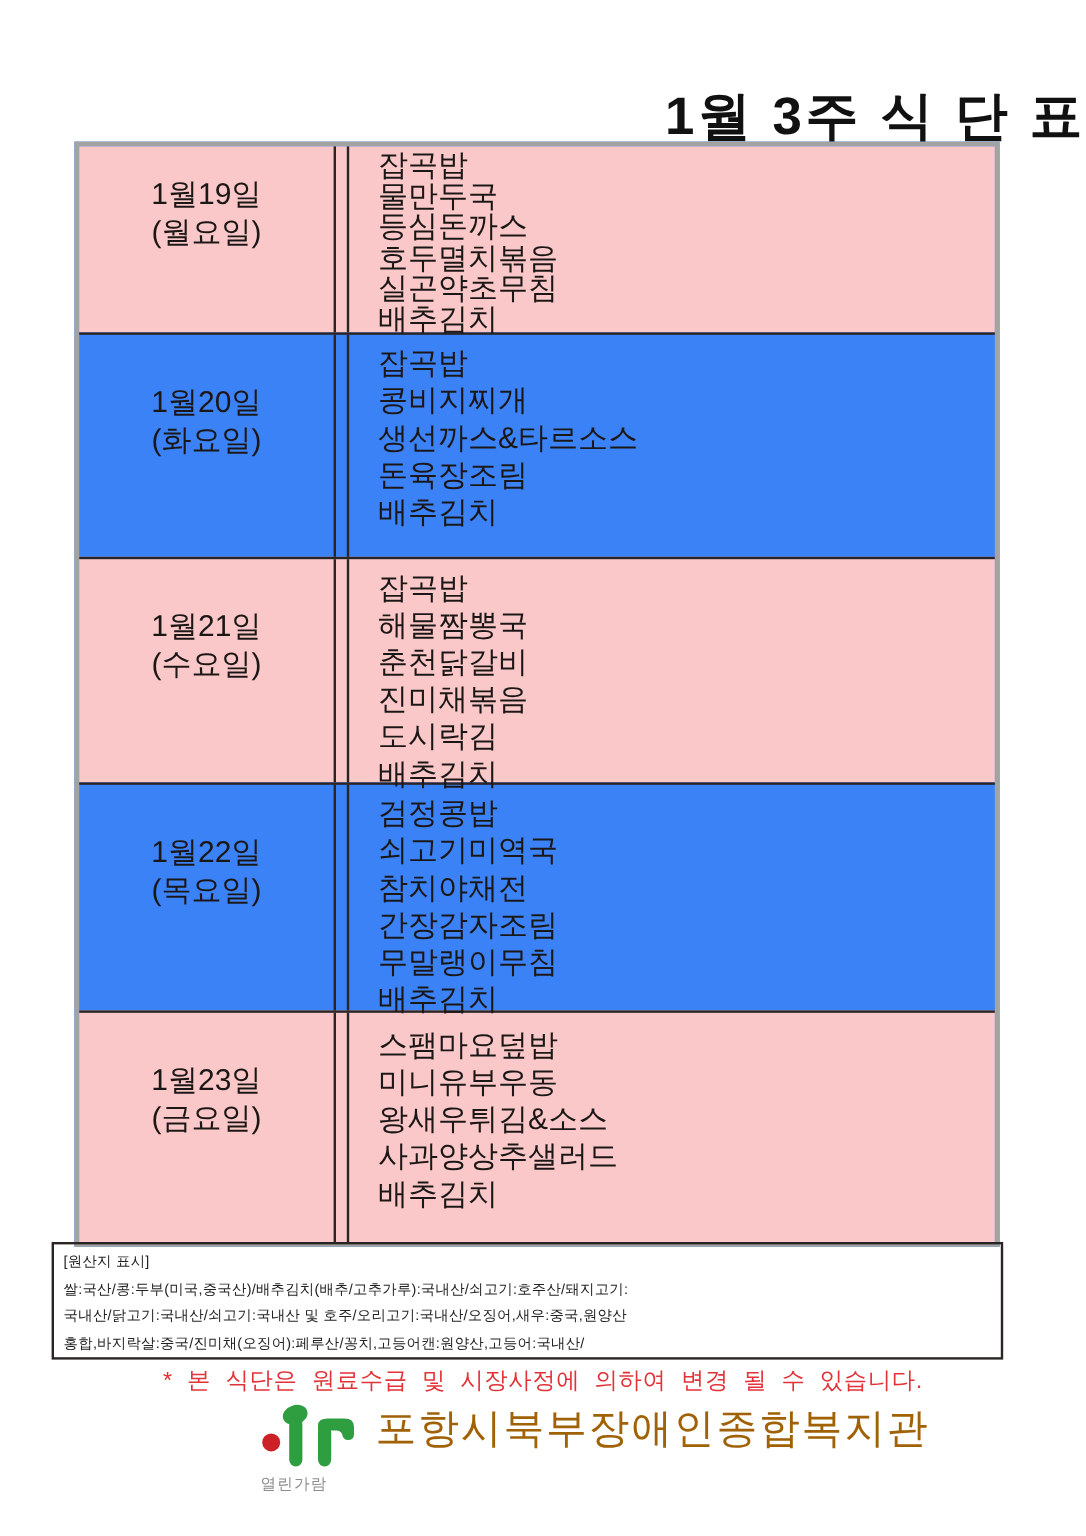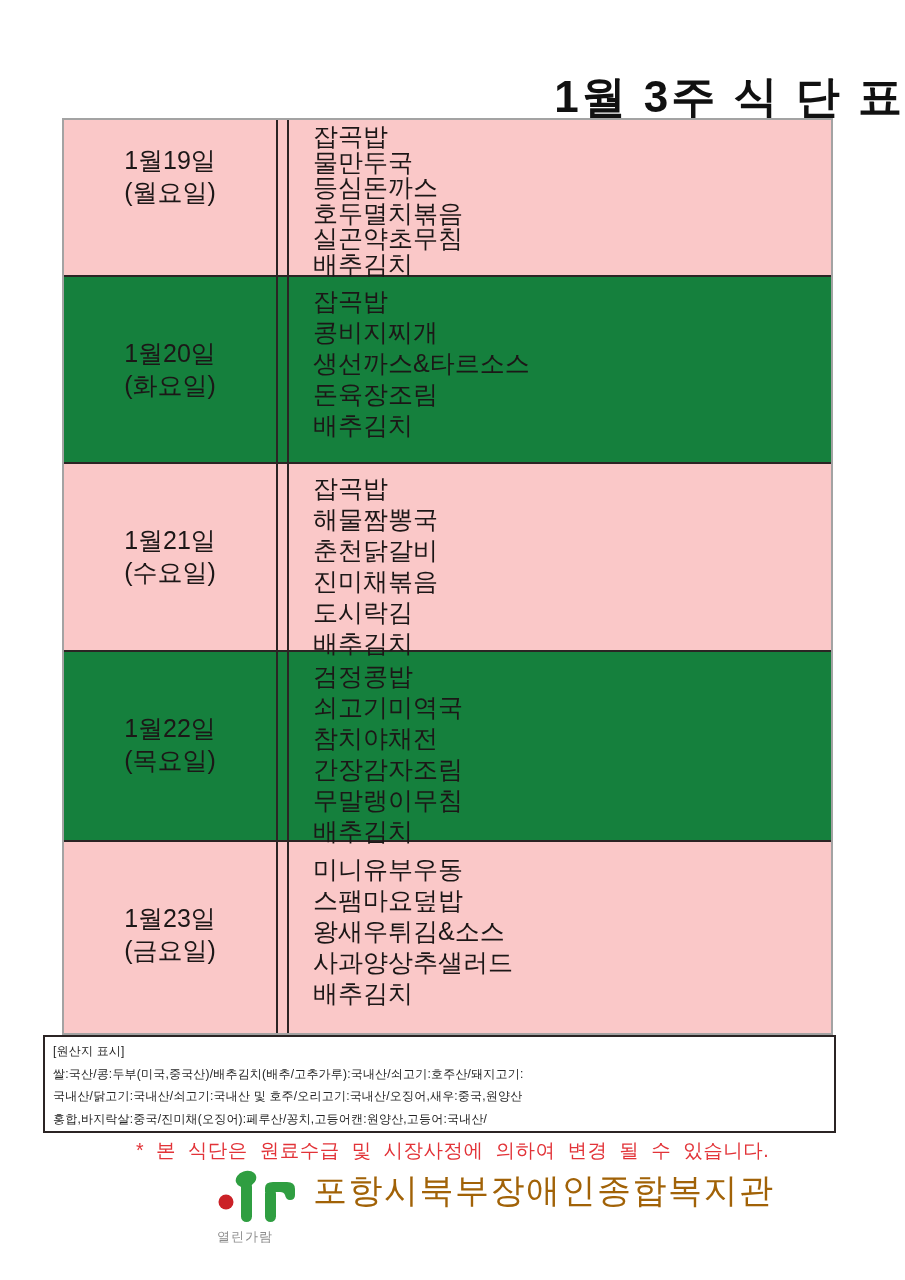--- a/index.html
+++ b/index.html
@@ -15,37 +15,37 @@
   .page-title {
     position:absolute; top:68px; left:0; width:905px;
     text-align:right;
     font-size:44px; font-weight:bold; letter-spacing:3px;
     color:#111111;
   }
 
   
   .menu-table {
     position:absolute; left:62px; top:118px; width:771px;
-    border:2px solid #a3a3a3;
-    background:#15803d;
+    border:4px solid #a3a3a3;
+    background:#3b82f6;
   }
   .menu-row { display:flex; }
   .menu-row + .menu-row { border-top:2px solid #2b2424; }
   .menu-row:nth-child(odd) { background:#fac8c8; }
   .menu-row:nth-child(1) { height:155px; }
   .menu-row:nth-child(2) { height:187px; }
   .menu-row:nth-child(3) { height:188px; }
   .menu-row:nth-child(4) { height:190px; }
   .menu-row:nth-child(5) { height:193px; }
 
   .date-cell {
     width:214px; flex:0 0 214px;
     border-right:2px solid #2b2424;
     text-align:center;
-    padding-top:60px;
+    padding-top:40px;
     font-size:25px; line-height:32px;
     color:#1c1717;
   }
   .menu-row:nth-child(1) .date-cell { padding-top:24px; }
 
   .col-gap { width:9px; flex:0 0 9px; }
 
   .menu-cell {
     flex:1;
     border-left:2px solid #2b2424;
@@ -158,22 +158,22 @@
         <div class="menu-item">배추김치</div>
       </div>
     </div>
     <div class="menu-row">
       <div class="date-cell">
         <div>1월23일</div>
         <div>(금요일)</div>
       </div>
       <div class="col-gap"></div>
       <div class="menu-cell">
+        <div class="menu-item">스팸마요덮밥</div>
         <div class="menu-item">미니유부우동</div>
-        <div class="menu-item">스팸마요덮밥</div>
         <div class="menu-item">왕새우튀김&amp;소스</div>
         <div class="menu-item">사과양상추샐러드</div>
         <div class="menu-item">배추김치</div>
       </div>
     </div>
   </div>
 
 <div class="origin-box">
   <div>[원산지 표시]</div>
   <div id="origin-lines">

